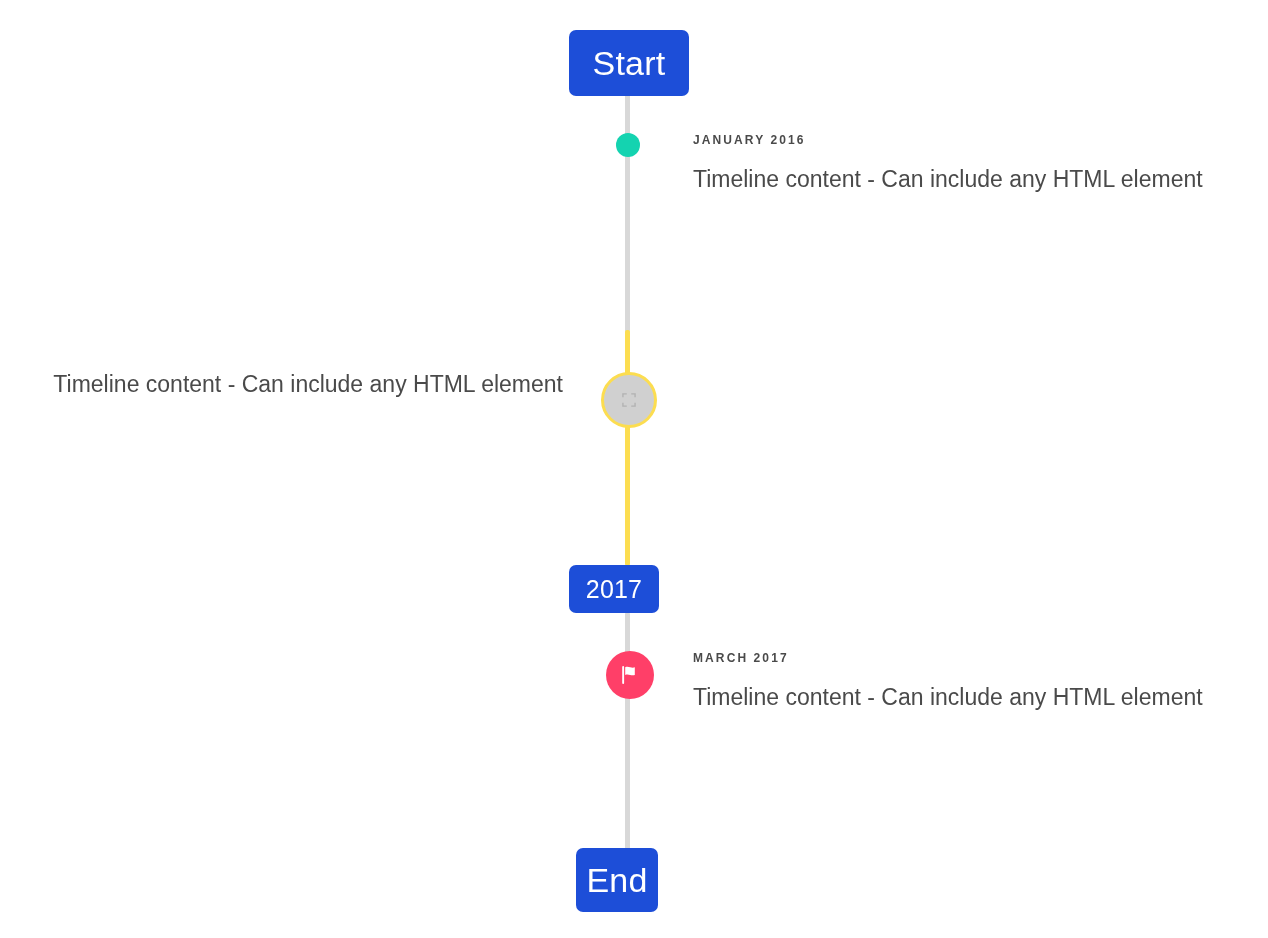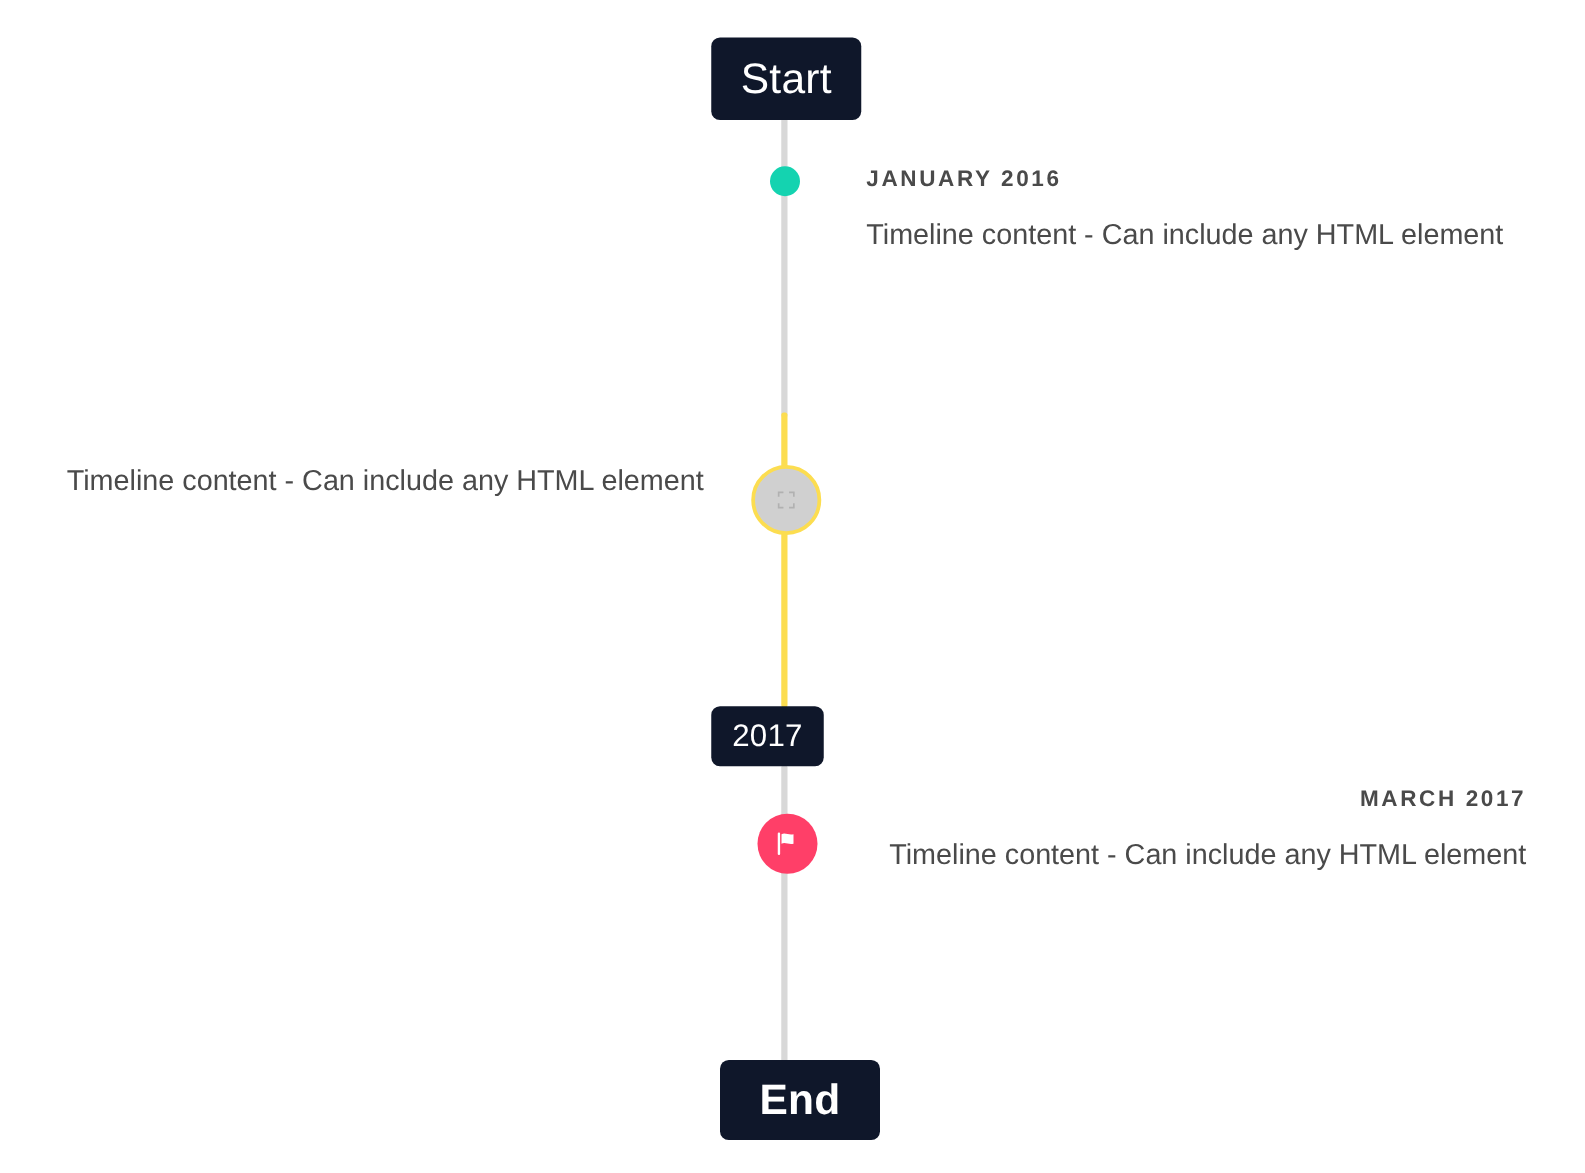--- a/index.html
+++ b/index.html
@@ -25,21 +25,21 @@
     width: 5px;
     border-radius: 2px;
   }
   .axis-seg-top    { top: 94px;  height: 240px; background: #d8d8d8; }
   .axis-seg-yellow { top: 330px; height: 236px; background: #fcdd50; }
   .axis-seg-bottom { top: 612px; height: 240px; background: #d8d8d8; }
 
   
   .badge {
     position: absolute;
-    background: #0f172a;
+    background: #1d4ed8;
     color: #ffffff;
     border-radius: 7px;
     display: flex;
     align-items: center;
     justify-content: center;
     font-weight: 400;
     letter-spacing: 0.2px;
     line-height: 1;
     user-select: none;
     text-align: center;
@@ -49,23 +49,22 @@
     width: 120px; height: 66px;
     font-size: 34px;
   }
   .badge-year {
     left: 569px; top: 565px;
     width: 90px; height: 48px;
     font-size: 25px;
   }
   .badge-end {
     left: 576px; top: 848px;
-    width: 128px; height: 64px;
+    width: 82px; height: 64px;
     font-size: 34px;
-    font-weight: bold;
   }
 
   
   .marker {
     position: absolute;
     border-radius: 50%;
     display: flex;
     align-items: center;
     justify-content: center;
   }
@@ -87,42 +86,42 @@
   }
   .broken-img-glyph {
     width: 18px; height: 18px;
     opacity: 0.30;
   }
   .flag-glyph { width: 24px; height: 24px; }
 
   
   .entry { position: absolute; }
   .entry-date {
-    font-size: 18px;
+    font-size: 12px;
     font-weight: bold;
     letter-spacing: 2.1px;
     color: #4a4a4a;
     text-transform: uppercase;
     margin: 0 0 16px 0;
     line-height: 1.2;
   }
   .entry-body {
     font-size: 23px;
     font-weight: 400;
     color: #4a4a4a;
     line-height: 1.45;
     margin: 0;
   }
 
   .entry-right { left: 693px; width: 528px; text-align: left; }
   .entry-left  { left: 35px;  width: 528px; text-align: right; }
 
   .entry-jan   { top: 133px; }
   .entry-feb   { top: 368px; }
-  .entry-mar   { top: 629px; text-align: right; }
+  .entry-mar   { top: 651px; }
 </style>
 </head>
 <body>
 
 <div id="page">
 
   <div class="axis axis-seg-top"></div>
   <div class="axis axis-seg-yellow"></div>
   <div class="axis axis-seg-bottom"></div>
 

